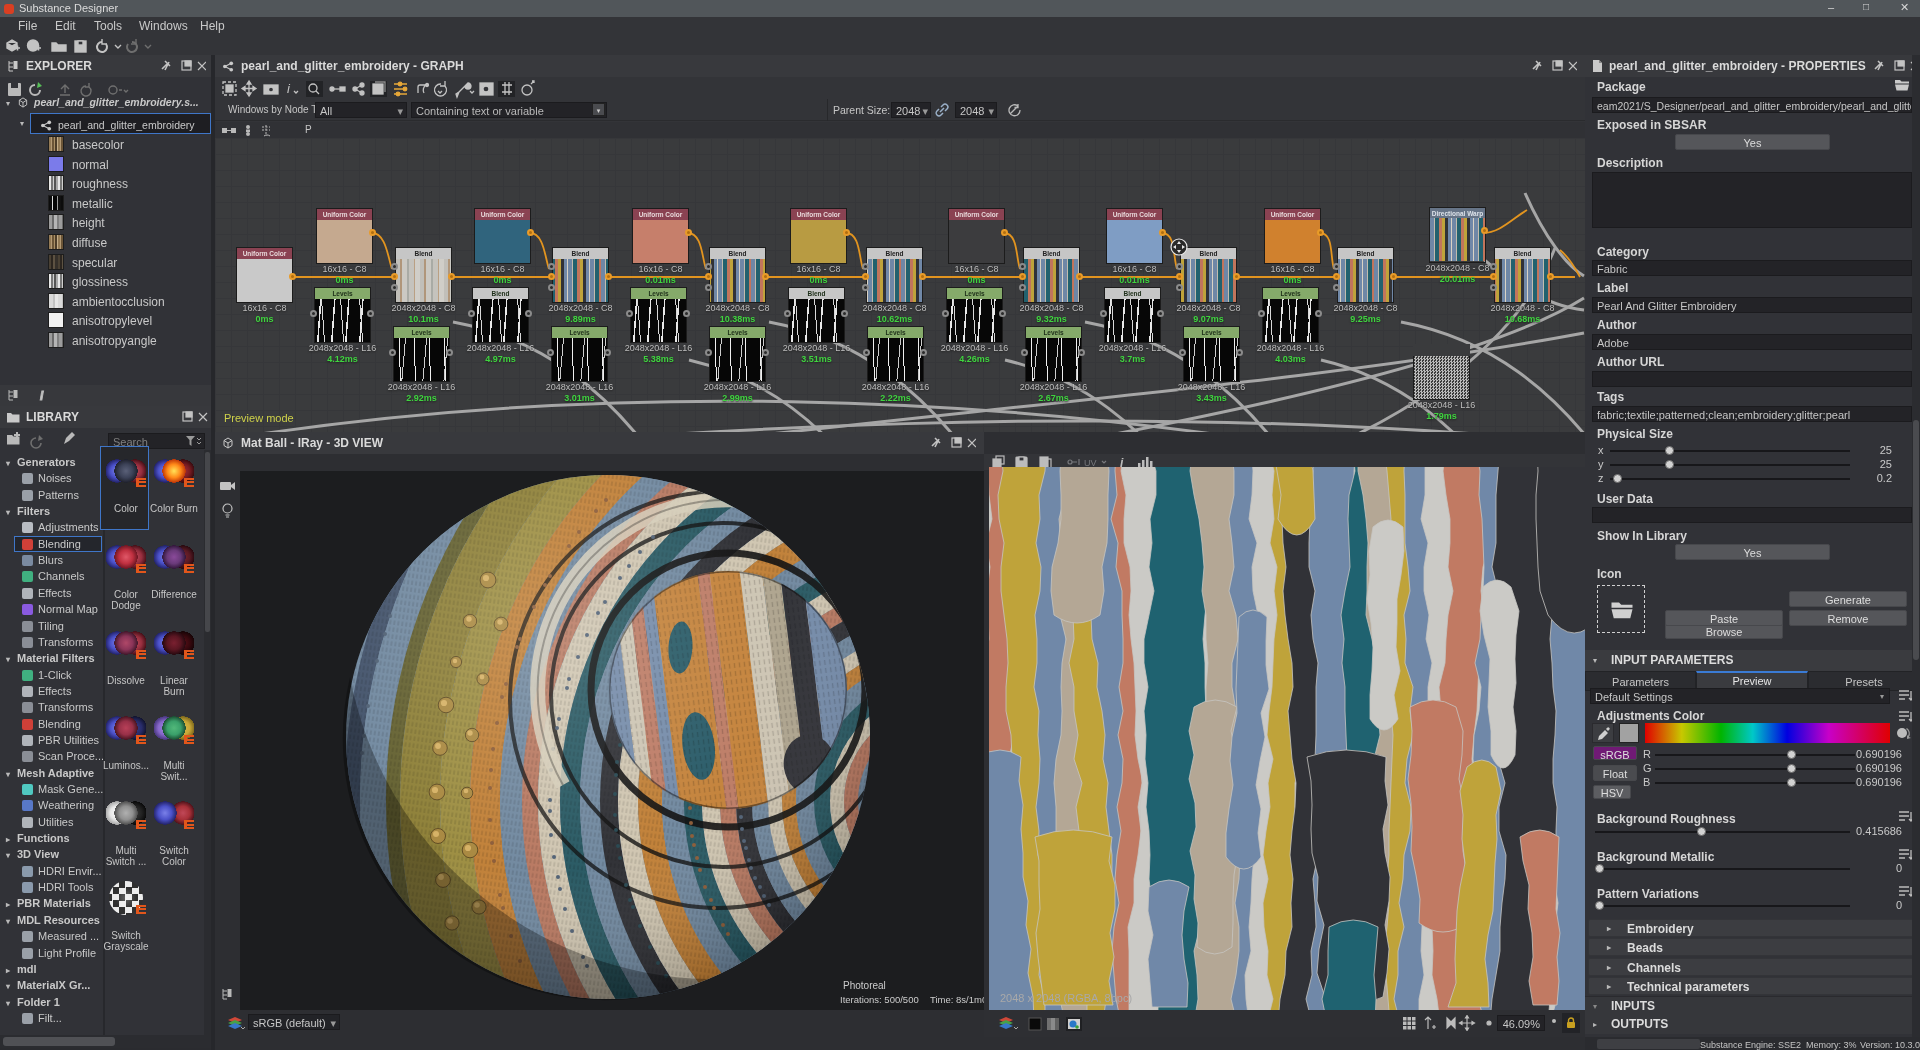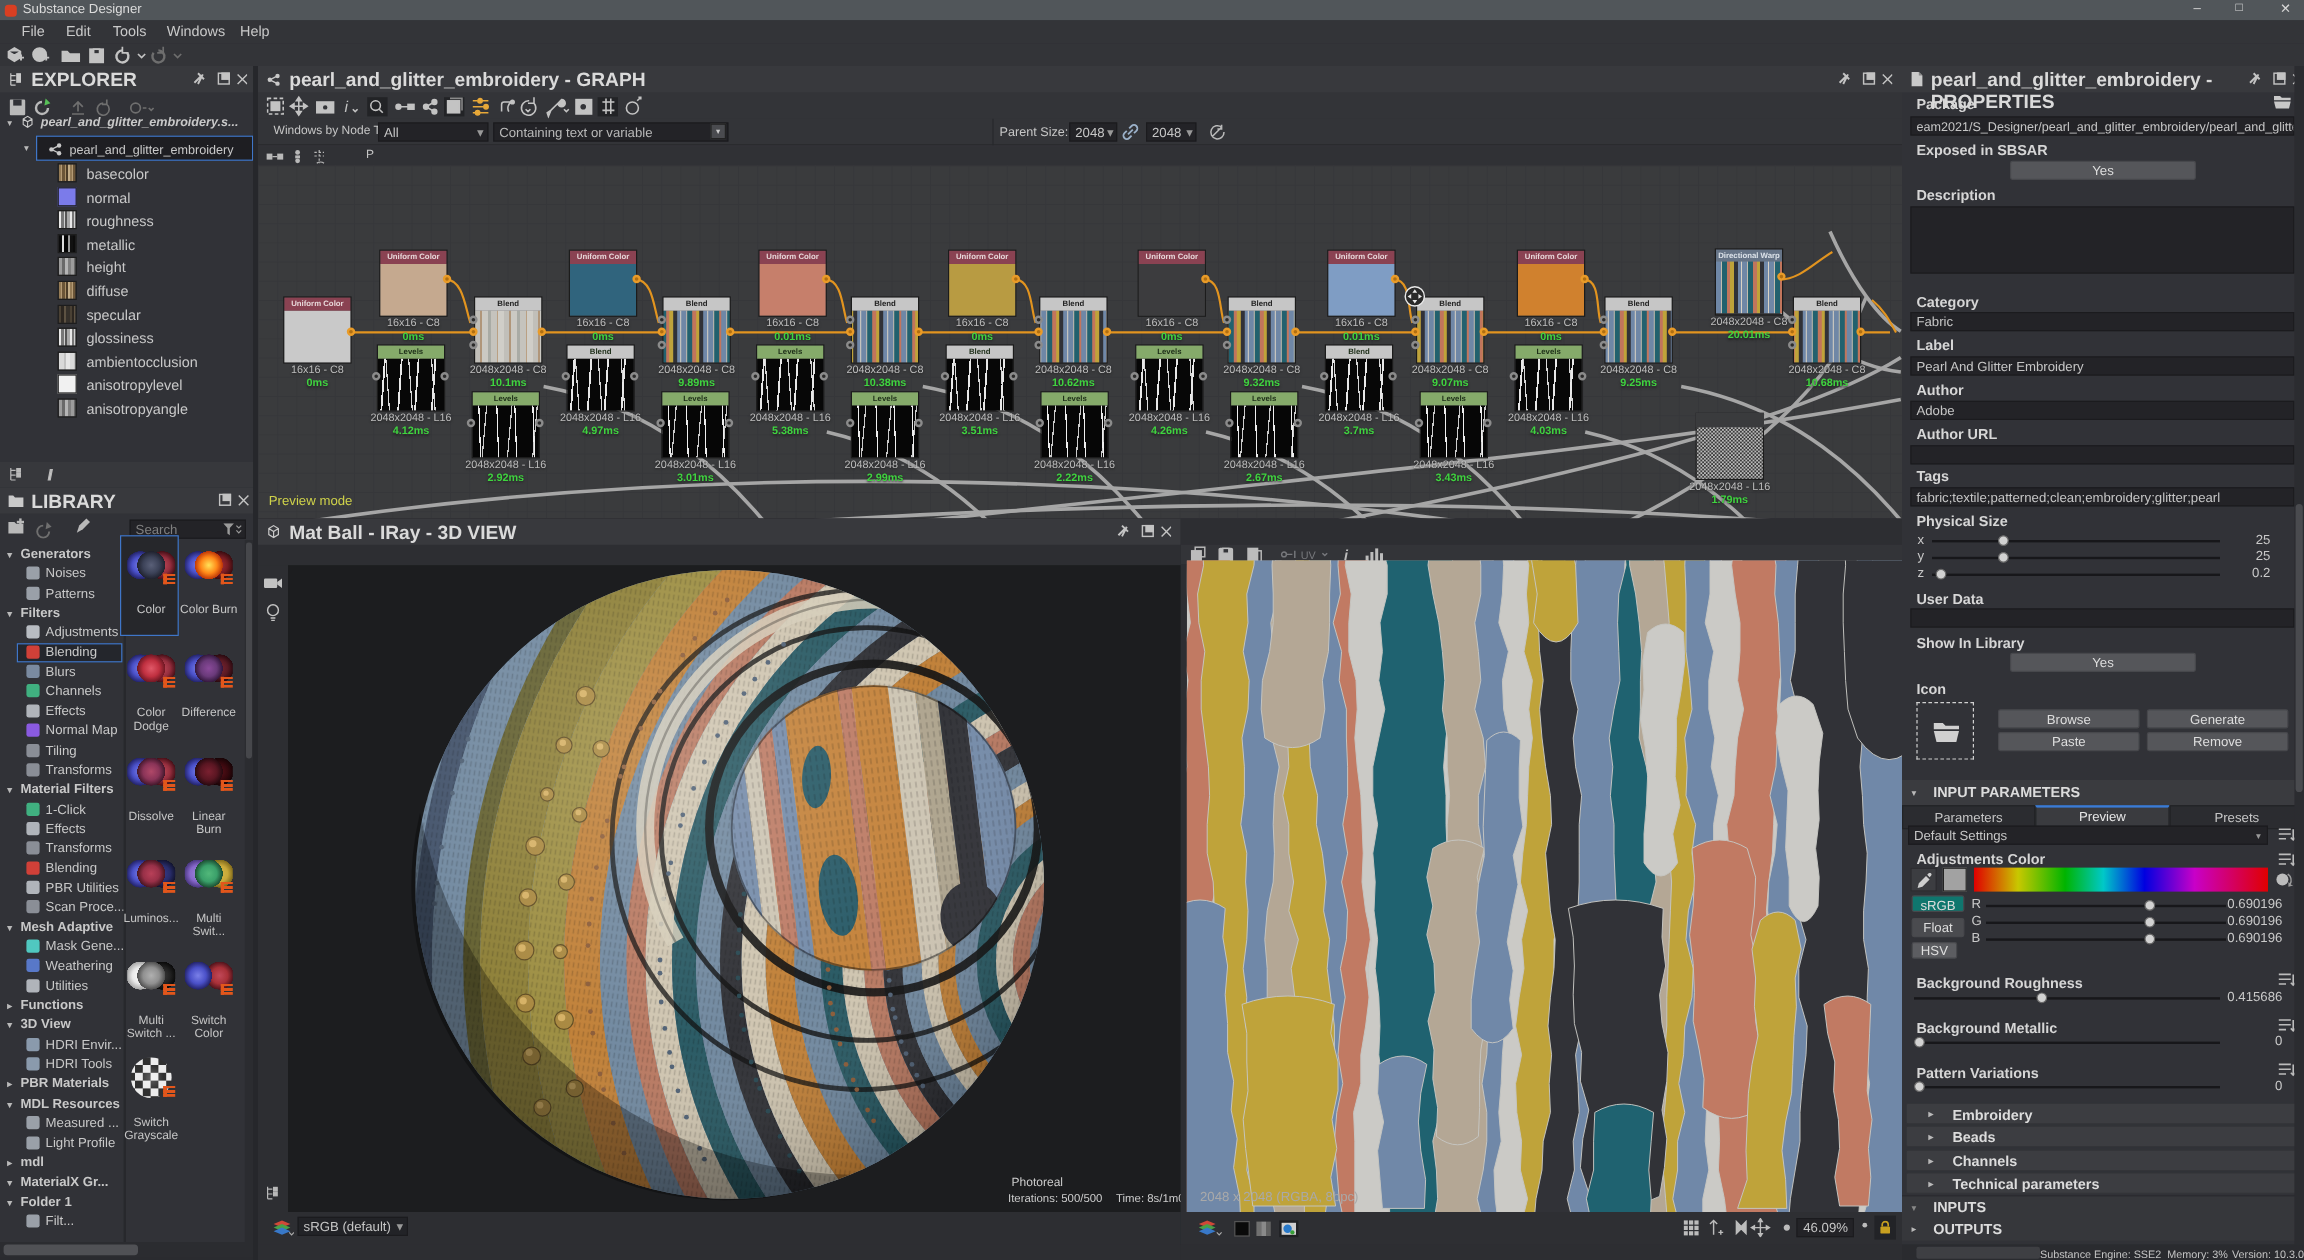--- a/index.html
+++ b/index.html
@@ -5,21 +5,21 @@
 .abs{position:absolute;}
 span.abs{white-space:nowrap;}
 .titlebar{left:0;top:0;width:1920px;height:17px;background:#51565a;}
 .titlebar .logo{position:absolute;left:4px;top:4px;width:10px;height:10px;background:#d93f22;border-radius:3px;}
 .titlebar .ttext{position:absolute;left:19px;top:2px;font-size:11px;color:#dcdcdc;}
 .winbtn{position:absolute;top:1px;color:#d7d7d7;font-size:11px;}
 .menubar{left:0;top:17px;width:1920px;height:19px;background:#333438;color:#c9c9c9;font-size:12px;}
 .menubar span{position:absolute;top:2px;}
 .maintb{left:0;top:36px;width:1920px;height:20px;background:#333438;border-bottom:1px solid #27282b;}
 .statusbar{left:0;top:1037px;width:1920px;height:13px;background:#2a2b2f;color:#c4c4c4;font-size:11px;}
-.panel-h{position:absolute;height:22px;background:#38393d;color:#dadada;font-size:16px;font-weight:bold;}
+.panel-h{position:absolute;height:22px;background:#38393d;color:#dadada;font-size:12px;font-weight:bold;}
 .field{position:absolute;background:#232327;color:#c6c6c6;font-size:11px;line-height:16px;height:16px;padding:0 4px;overflow:hidden;white-space:nowrap;border:1px solid #1b1b1e;}
 .blabel{position:absolute;color:#d6d6d6;font-weight:bold;font-size:12px;}
 .btn{position:absolute;background:#55565a;color:#dedede;font-size:11px;text-align:center;border-radius:2px;border:1px solid #47484c;}
 .slider{position:absolute;height:9px;}
 .slider .tr{position:absolute;left:0;right:0;top:4px;height:2px;background:#17171a;}
 .slider .hd{position:absolute;top:0px;width:9px;height:9px;border-radius:50%;background:#d2d2d2;border:1px solid #6a6a6a;}
 .sval{position:absolute;color:#c9c9c9;font-size:11px;text-align:right;width:55px;}
 .secth{position:absolute;background:#3c3d41;color:#dcdcdc;font-weight:bold;font-size:12px;border-radius:2px;border:1px solid #333438;}
 .tree-row{position:absolute;color:#c9c9c9;font-size:11px;white-space:nowrap;}
 .arrow{color:#b9b9b9;font-size:8px;display:inline-block;width:11px;}
@@ -1144,21 +1144,21 @@
 <div class="field" style="left:7px;top:452px;width:320px;font-size:11px;"></div>
 <div class="blabel" style="left:12px;top:474px;width:300px;">Show In Library</div>
 <div class="btn" style="left:90px;top:489px;width:155px;height:16px;line-height:16px;">Yes</div>
 <div class="blabel" style="left:12px;top:512px;width:300px;">Icon</div>
 <div class="abs" style="left:12px;top:530px;width:48px;height:48px;border:1px dashed #d0d0d0;">
       <svg style="position:absolute;left:12px;top:15px;" width="24" height="18" viewBox="0 0 14 12" fill="#d0d0d0">
         <path d="M0 1 h5 l1.5 1.5 h7.5 v2 h-14z"></path>
         <path d="M0 5.5 h14 l-1.5 6 h-11z"></path>
       </svg>
     </div>
-<div class="btn" style="left:80px;top:536px;width:118px;height:16px;line-height:16px;">Browse</div>
+<div class="btn" style="left:80px;top:568px;width:118px;height:16px;line-height:16px;">Browse</div>
 <div class="btn" style="left:204px;top:536px;width:118px;height:16px;line-height:16px;">Generate</div>
 <div class="btn" style="left:80px;top:555px;width:118px;height:16px;line-height:16px;">Paste</div>
 <div class="btn" style="left:204px;top:555px;width:118px;height:16px;line-height:16px;">Remove</div>
 <div class="abs" style="left:0;top:595px;width:335px;height:21px;background:#3a3b3f;">
       <span class="arrow" style="position:absolute;left:8px;top:6px;">▾</span>
       <span style="position:absolute;left:26px;top:3px;font-weight:bold;font-size:12px;color:#dcdcdc;">INPUT PARAMETERS</span>
     </div>
 <div class="tab" style="left:0px;top:616px;width:111px;">Parameters</div>
 <div class="tab" style="left:111px;top:616px;width:112px;background:#3a3b3f;border-top:2px solid #3a7bd5;color:#e6e6e6;line-height:17px;">Preview</div>
 <div class="tab" style="left:223px;top:616px;width:112px;">Presets</div>
@@ -1175,21 +1175,21 @@
       <svg style="position:absolute;left:4px;top:3px;" width="14" height="14" viewBox="0 0 14 14" fill="#cfcfcf">
         <path d="M1 13 l1 -4 6 -6 3 3 -6 6z M9 2 l1.2 -1.2 a1.3 1.3 0 0 1 2 2 L11 4z"></path>
       </svg>
     </div>
 <div class="abs" style="left:34px;top:668px;width:20px;height:20px;background:#a2a2a2;border:1px solid #222;"></div>
 <div class="colorbar" style="left:60px;top:668px;width:245px;height:20px;"></div>
 <svg class="abs" style="left:310px;top:670px;" width="18" height="16" viewBox="0 0 18 16" fill="#bcbcbc">
       <circle cx="7" cy="8" r="5"></circle>
       <path d="M12 3 a7 7 0 0 1 2 9 l2 1 -4 1 0 -4 1 1 a5 5 0 0 0 -2 -7z" fill="#9a9a9a"></path>
     </svg>
-<div class="btn" style="left:8px;top:691px;width:44px;height:14px;line-height:16px;background:#0f766e;">sRGB</div>
+<div class="btn" style="left:8px;top:691px;width:44px;height:14px;line-height:16px;background:#701a75;">sRGB</div>
 <div class="btn" style="left:8px;top:710px;width:44px;height:16px;line-height:16px;background:#4a4b4f;">Float</div>
 <div class="btn" style="left:8px;top:730px;width:38px;height:14px;line-height:14px;background:#5c5d61;">HSV</div>
 <span class="abs" style="left:58px;top:693px;font-size:11px;color:#c9c9c9;">R</span>
 <div class="slider" style="left:70px;top:695px;width:200px;">
       <div class="tr"></div>
       <div class="hd" style="left:131.79px;"></div>
     </div>
 <div class="sval" style="left:262px;top:693px;">0.690196</div>
 <span class="abs" style="left:58px;top:707px;font-size:11px;color:#c9c9c9;">G</span>
 <div class="slider" style="left:70px;top:709px;width:200px;">

